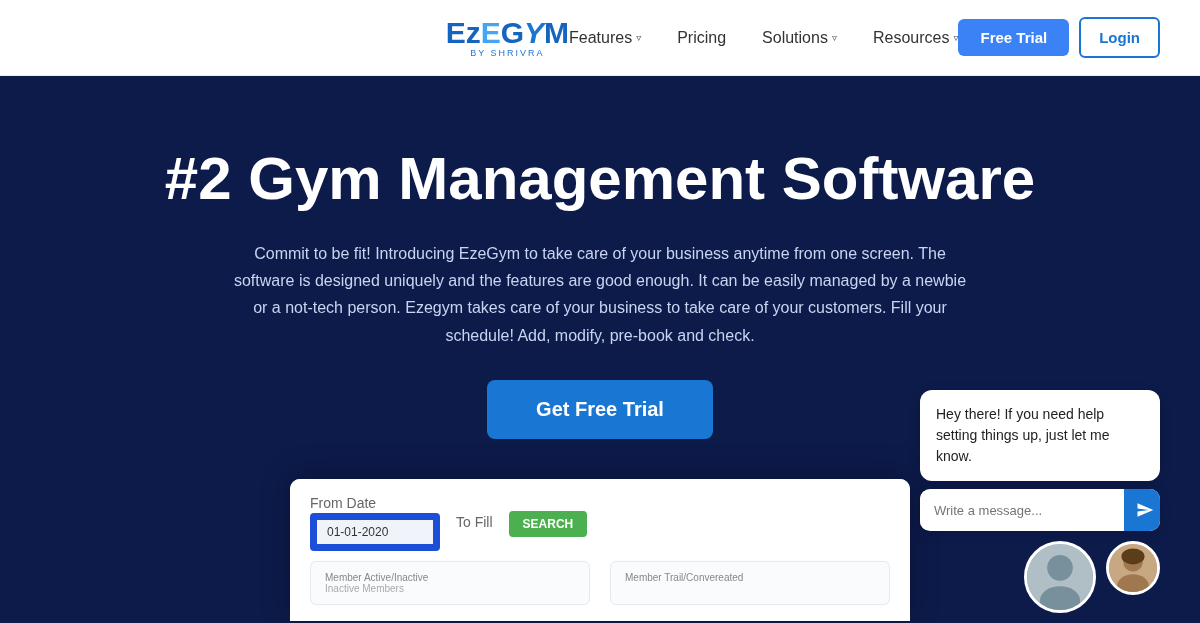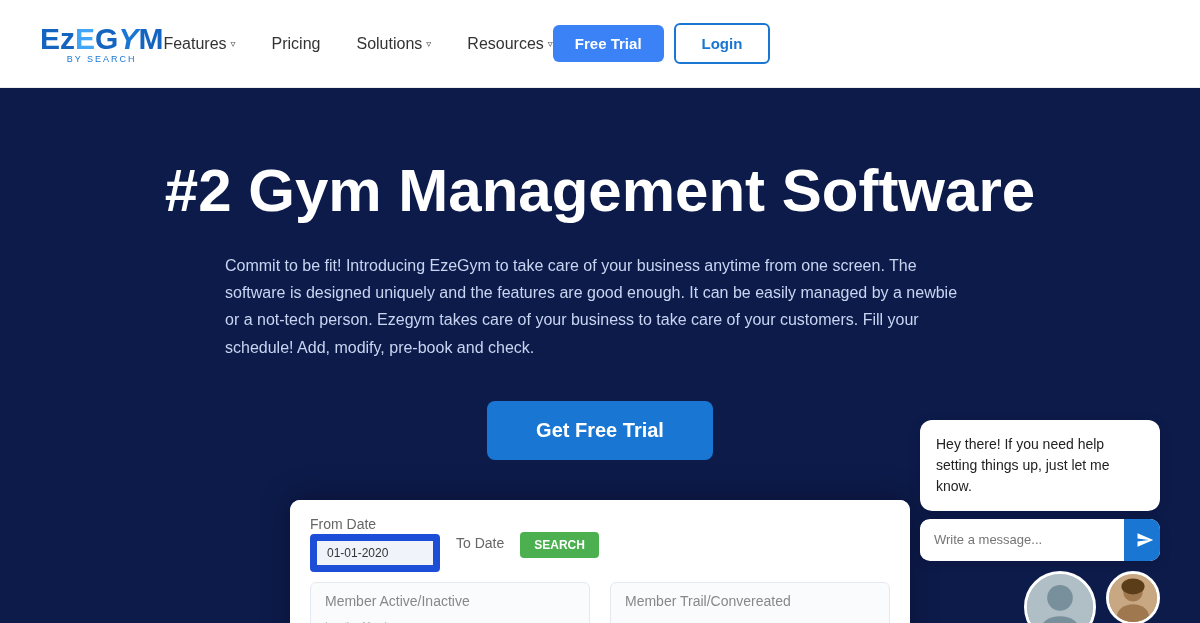--- a/index.html
+++ b/index.html
@@ -2,23 +2,23 @@
 <html><head>
   <meta charset="utf-8">
   <style>
     * { margin: 0; padding: 0; box-sizing: border-box; }
     body { font-family: 'Segoe UI', Arial, sans-serif; overflow-x: hidden; }
 
     
     .navbar {
       display: flex;
       align-items: center;
-      justify-content: flex-start;
+      justify-content: flex-end;
       padding: 0 40px;
-      height: 88px;
+      height: 76px;
       background: #fff;
       border-bottom: 1px solid #eee;
       position: relative;
       z-index: 10;
     }
     .logo-wrapper { display: flex; flex-direction: column; }
 
     .nav-links {
       display: flex;
       align-items: center;
@@ -51,21 +51,21 @@
       padding: 10px 22px;
       font-size: 15px;
       font-weight: 600;
       cursor: pointer;
     }
     .btn-login {
       background: #fff;
       color: #1976d2;
       border: 2px solid #1976d2;
       border-radius: 6px;
-      padding: 10px 26px;
+      padding: 10px 18px;
       font-size: 15px;
       font-weight: 600;
       cursor: pointer;
     }
 
     
     .hero {
       background: #0d1b4b;
       min-height: 553px;
       display: flex;
@@ -80,24 +80,24 @@
       font-size: 60px;
       font-weight: 900;
       text-align: center;
       line-height: 1.1;
       max-width: 900px;
       margin-bottom: 28px;
     }
     .hero-desc {
       color: #c8d4f0;
       font-size: 16px;
-      text-align: left;
+      text-align: center;
       max-width: 750px;
       line-height: 1.7;
-      margin-bottom: 40px;
+      margin-bottom: 31px;
     }
     .btn-get-free-trial {
       background: #1976d2;
       color: #fff;
       border: none;
       border-radius: 8px;
       padding: 18px 49px;
       font-size: 20px;
       font-weight: 700;
       cursor: pointer;
@@ -153,23 +153,23 @@
       margin-top: 8px;
     }
     .dash-card {
       flex: 1;
       background: #f9fbfc;
       border: 1px solid #e5e9f0;
       border-radius: 6px;
       padding: 10px 14px;
     }
     .dash-card-title {
-      font-size: 14px;
+      font-size: 10px;
       color: #888;
-      margin-bottom: 12px;
+      margin-bottom: 0;
     }
     .dash-sub {
       font-size: 10px;
       color: #aaa;
     }
 
     
     .chat-widget {
       position: absolute;
       right: 40px;
@@ -265,21 +265,21 @@
   </style>
 </head>
 <body>
 
 <nav class="navbar">
   <div class="logo-icon">
     <div class="logo-wrapper">
       <div class="ez-brand">
         <span class="ez-e">Ez</span><span class="ez-e2">E</span><span class="ez-g">G</span><span style="color:#1976d2;font-style:italic;">Y</span><span class="ez-m">M</span>
       </div>
-      <span class="brand-sub">BY SEARCH</span>
+      <span class="brand-sub">BY SHRIVRA</span>
     </div>
   </div>
 
   <ul class="nav-links">
     <li>
       <a href="#">
         <span>Features</span>
         <span class="chevron">▿</span>
       </a>
     </li>
@@ -314,21 +314,21 @@
   <button class="btn-get-free-trial">Get Free Trial</button>
 
   <div class="dashboard-preview">
     <div class="dashboard-inner">
       <div class="dash-row">
         <div>
           <div class="dash-label">From Date</div>
           <input class="dash-input" value="01-01-2020" readonly="" style="">
         </div>
         <div>
-          <div class="dash-label">To Date</div>
+          <div class="dash-label">To Fill</div>
         </div>
         <div style="margin-top:3px;">
           <button class="dash-btn-search">SEARCH</button>
         </div>
       </div>
       <div class="dash-row2">
         <div class="dash-card">
           <div class="dash-card-title">Member Active/Inactive</div>
           <div class="dash-sub">Inactive Members</div>
         </div>

